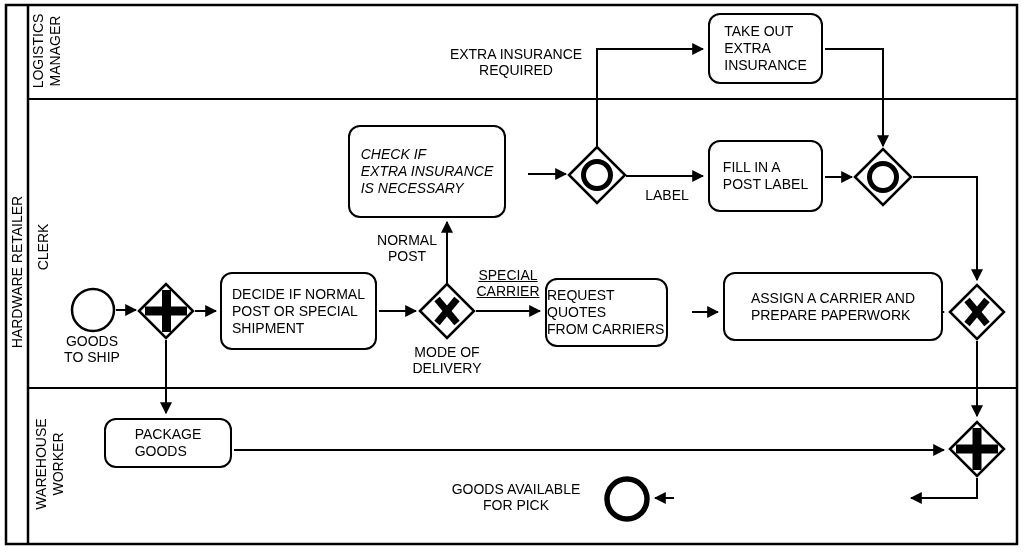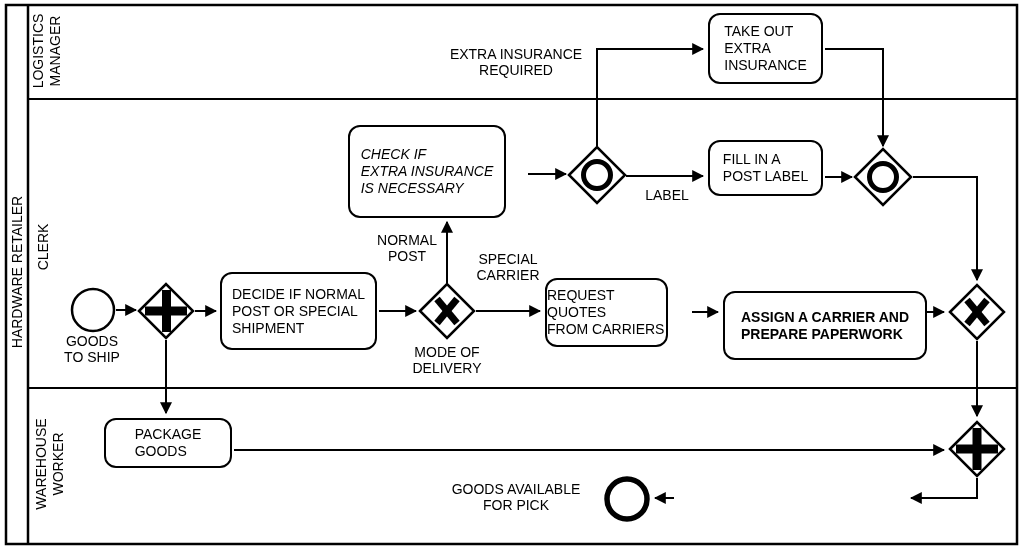--- a/index.html
+++ b/index.html
@@ -104,39 +104,39 @@
   <div class="rot" style="left:43px;top:247px;">CLERK</div>
   <div class="rot" style="left:50px;top:464px;">WAREHOUSE
 WORKER</div>
 
   <div class="task" style="left:708px;top:13px;width:115px;height:71px;">TAKE OUT
 EXTRA
 INSURANCE</div>
   <div class="task" style="left:348px;top:125px;width:158px;height:93px;font-style:italic;">CHECK IF
 EXTRA INSURANCE
 IS NECESSARY</div>
-  <div class="task" style="left:708px;top:140px;width:115px;height:56px;">FILL IN A
+  <div class="task" style="left:708px;top:140px;width:115px;height:72px;">FILL IN A
 POST LABEL</div>
   <div class="task" style="left:220px;top:272px;width:157px;height:78px;">DECIDE IF NORMAL
 POST OR SPECIAL
 SHIPMENT</div>
   <div class="task" style="left:545px;top:278px;width:123px;height:69px;">REQUEST QUOTES
 FROM CARRIERS</div>
-  <div class="task" style="left:723px;top:291px;width:204px;height:69px;font-weight:bold;">ASSIGN A CARRIER AND
+  <div class="task" style="left:723px;top:272px;width:220px;height:69px;">ASSIGN A CARRIER AND
 PREPARE PAPERWORK</div>
   <div class="task" style="left:104px;top:418px;width:128px;height:50px;">PACKAGE
 GOODS</div>
 
   <div class="lbl" style="left:92px;top:349px;">GOODS
 TO SHIP</div>
   <div class="lbl" style="left:516px;top:62px;">EXTRA INSURANCE
 REQUIRED</div>
   <div class="lbl" style="left:407px;top:248px;">NORMAL
 POST</div>
-  <div class="lbl" style="left:508px;top:267px;">SPECIAL
+  <div class="lbl" style="left:508px;top:283px;text-decoration:underline;">SPECIAL
 CARRIER</div>
   <div class="lbl" style="left:447px;top:360px;">MODE OF
 DELIVERY</div>
   <div class="lbl" style="left:667px;top:195px;">LABEL</div>
   <div class="lbl" style="left:516px;top:497px;">GOODS AVAILABLE
 FOR PICK</div>
 
 </div>
 
 </body></html>

